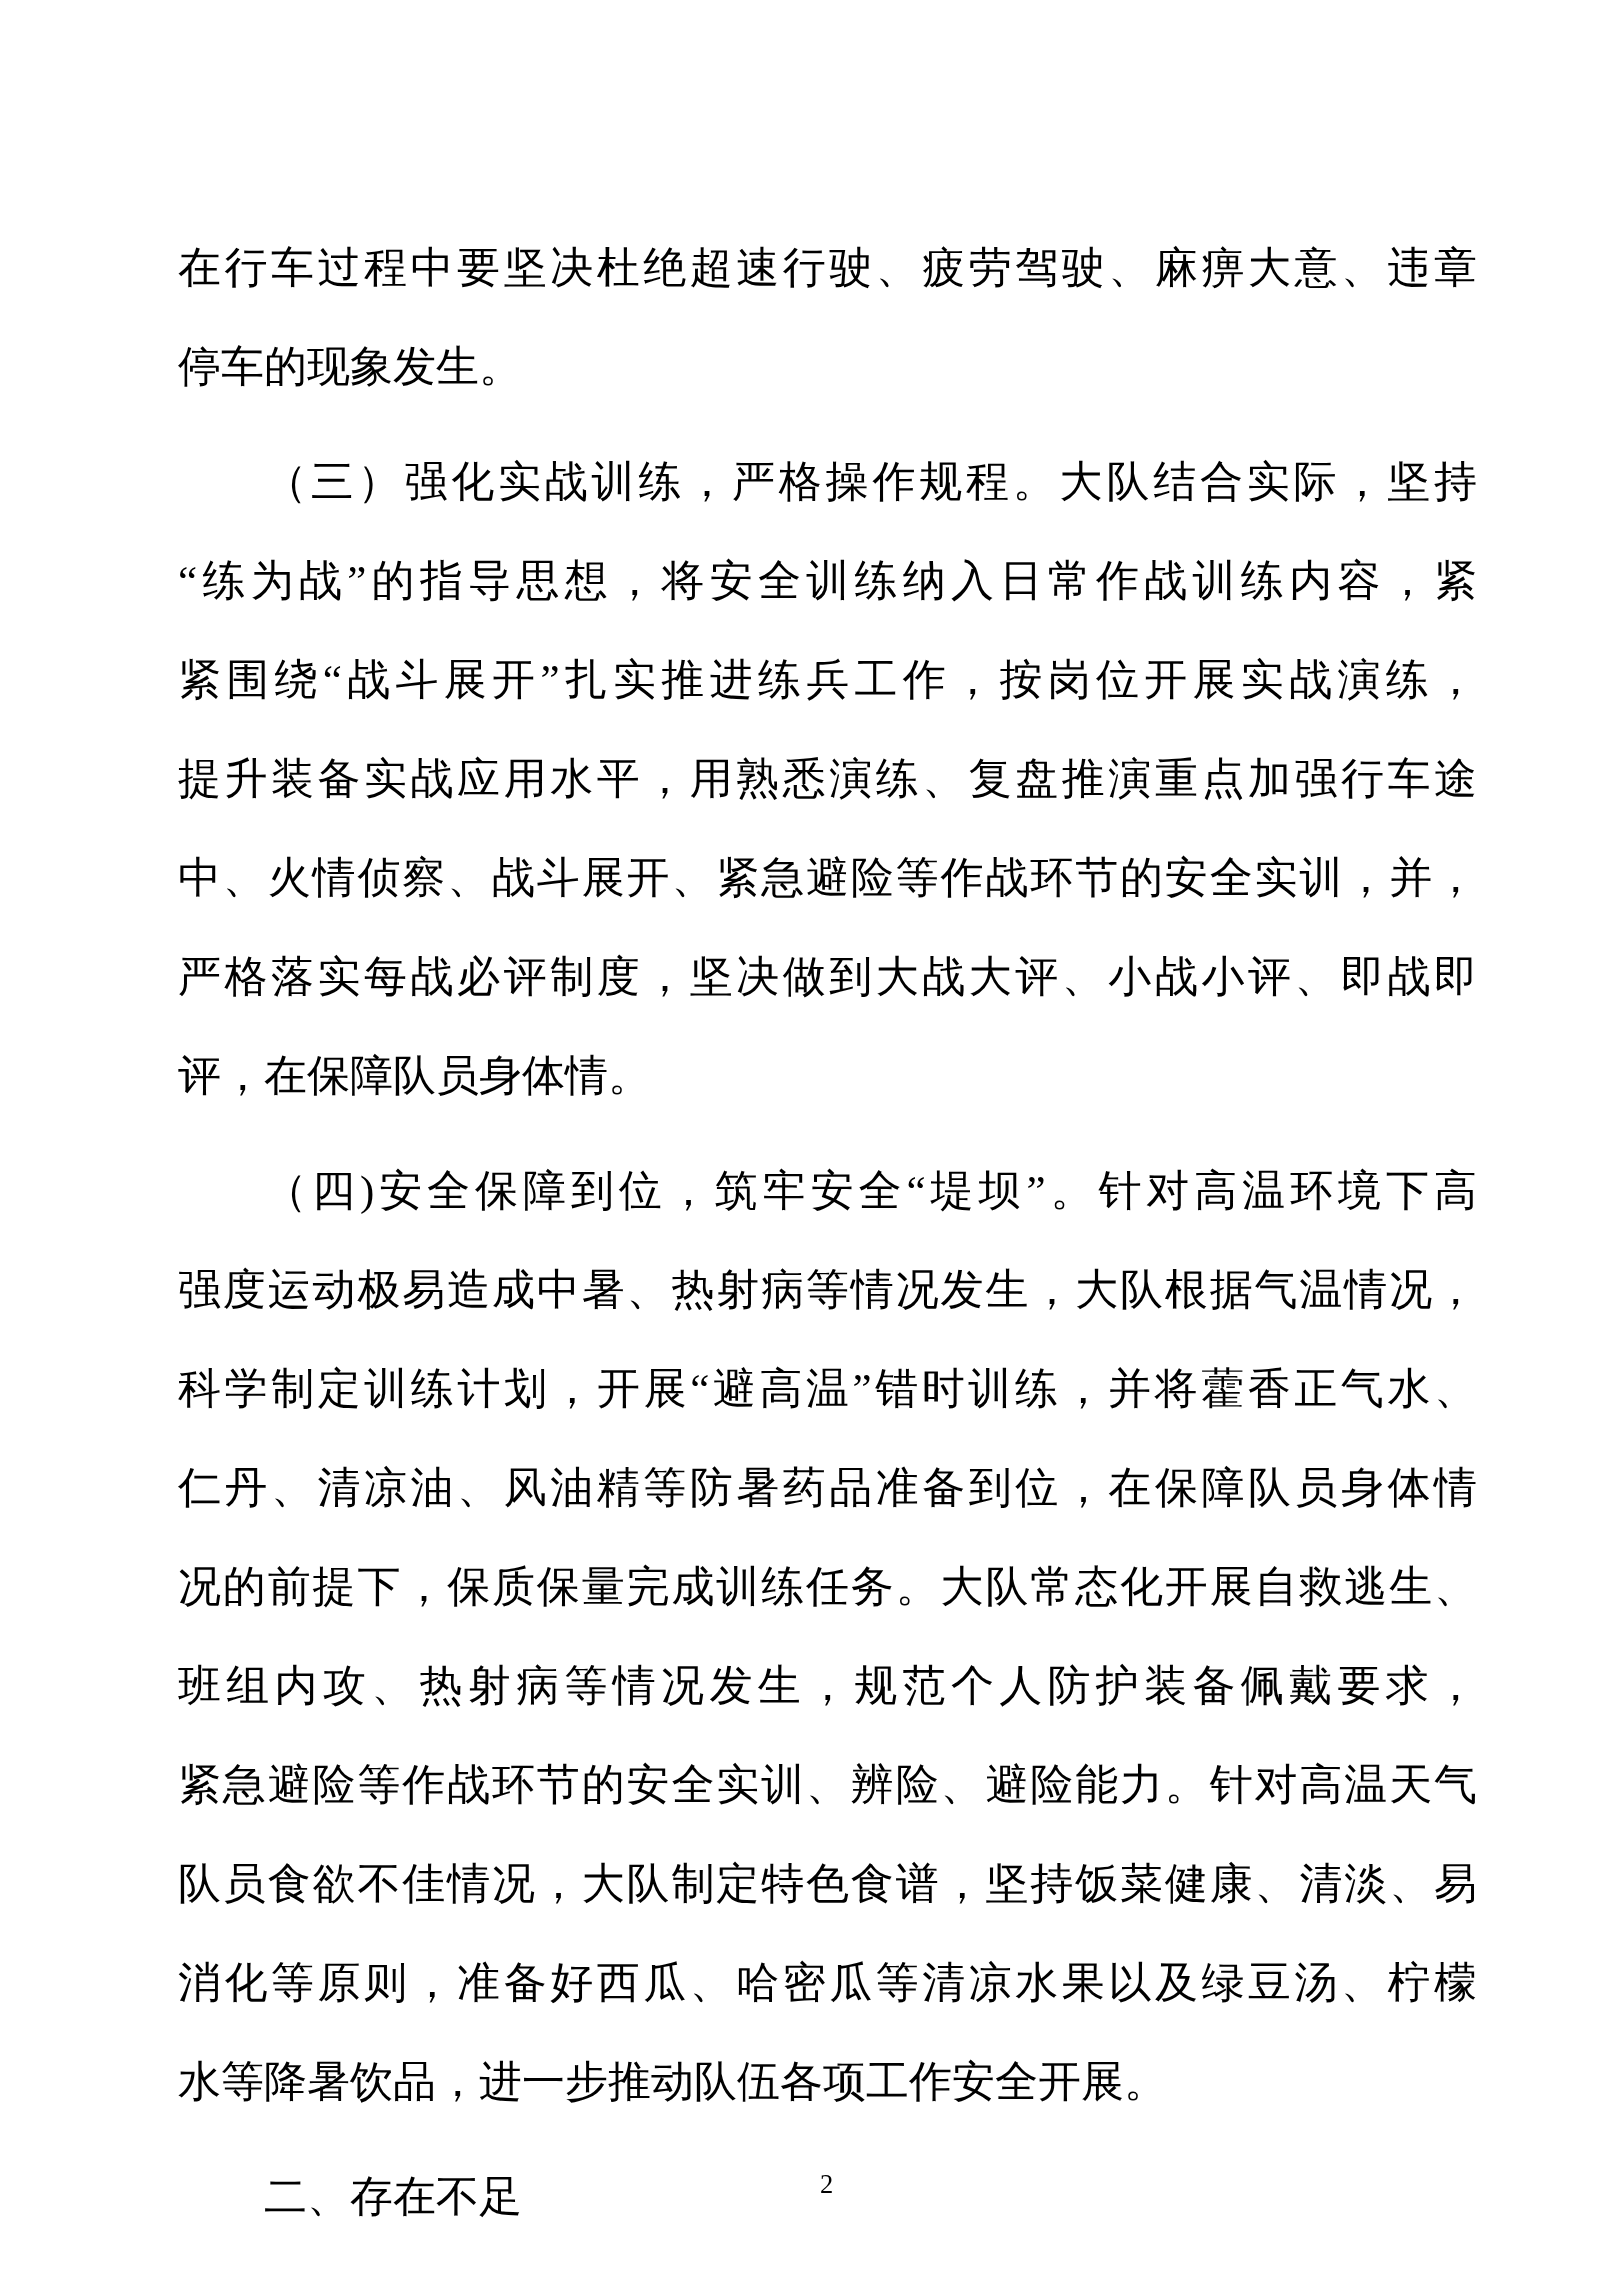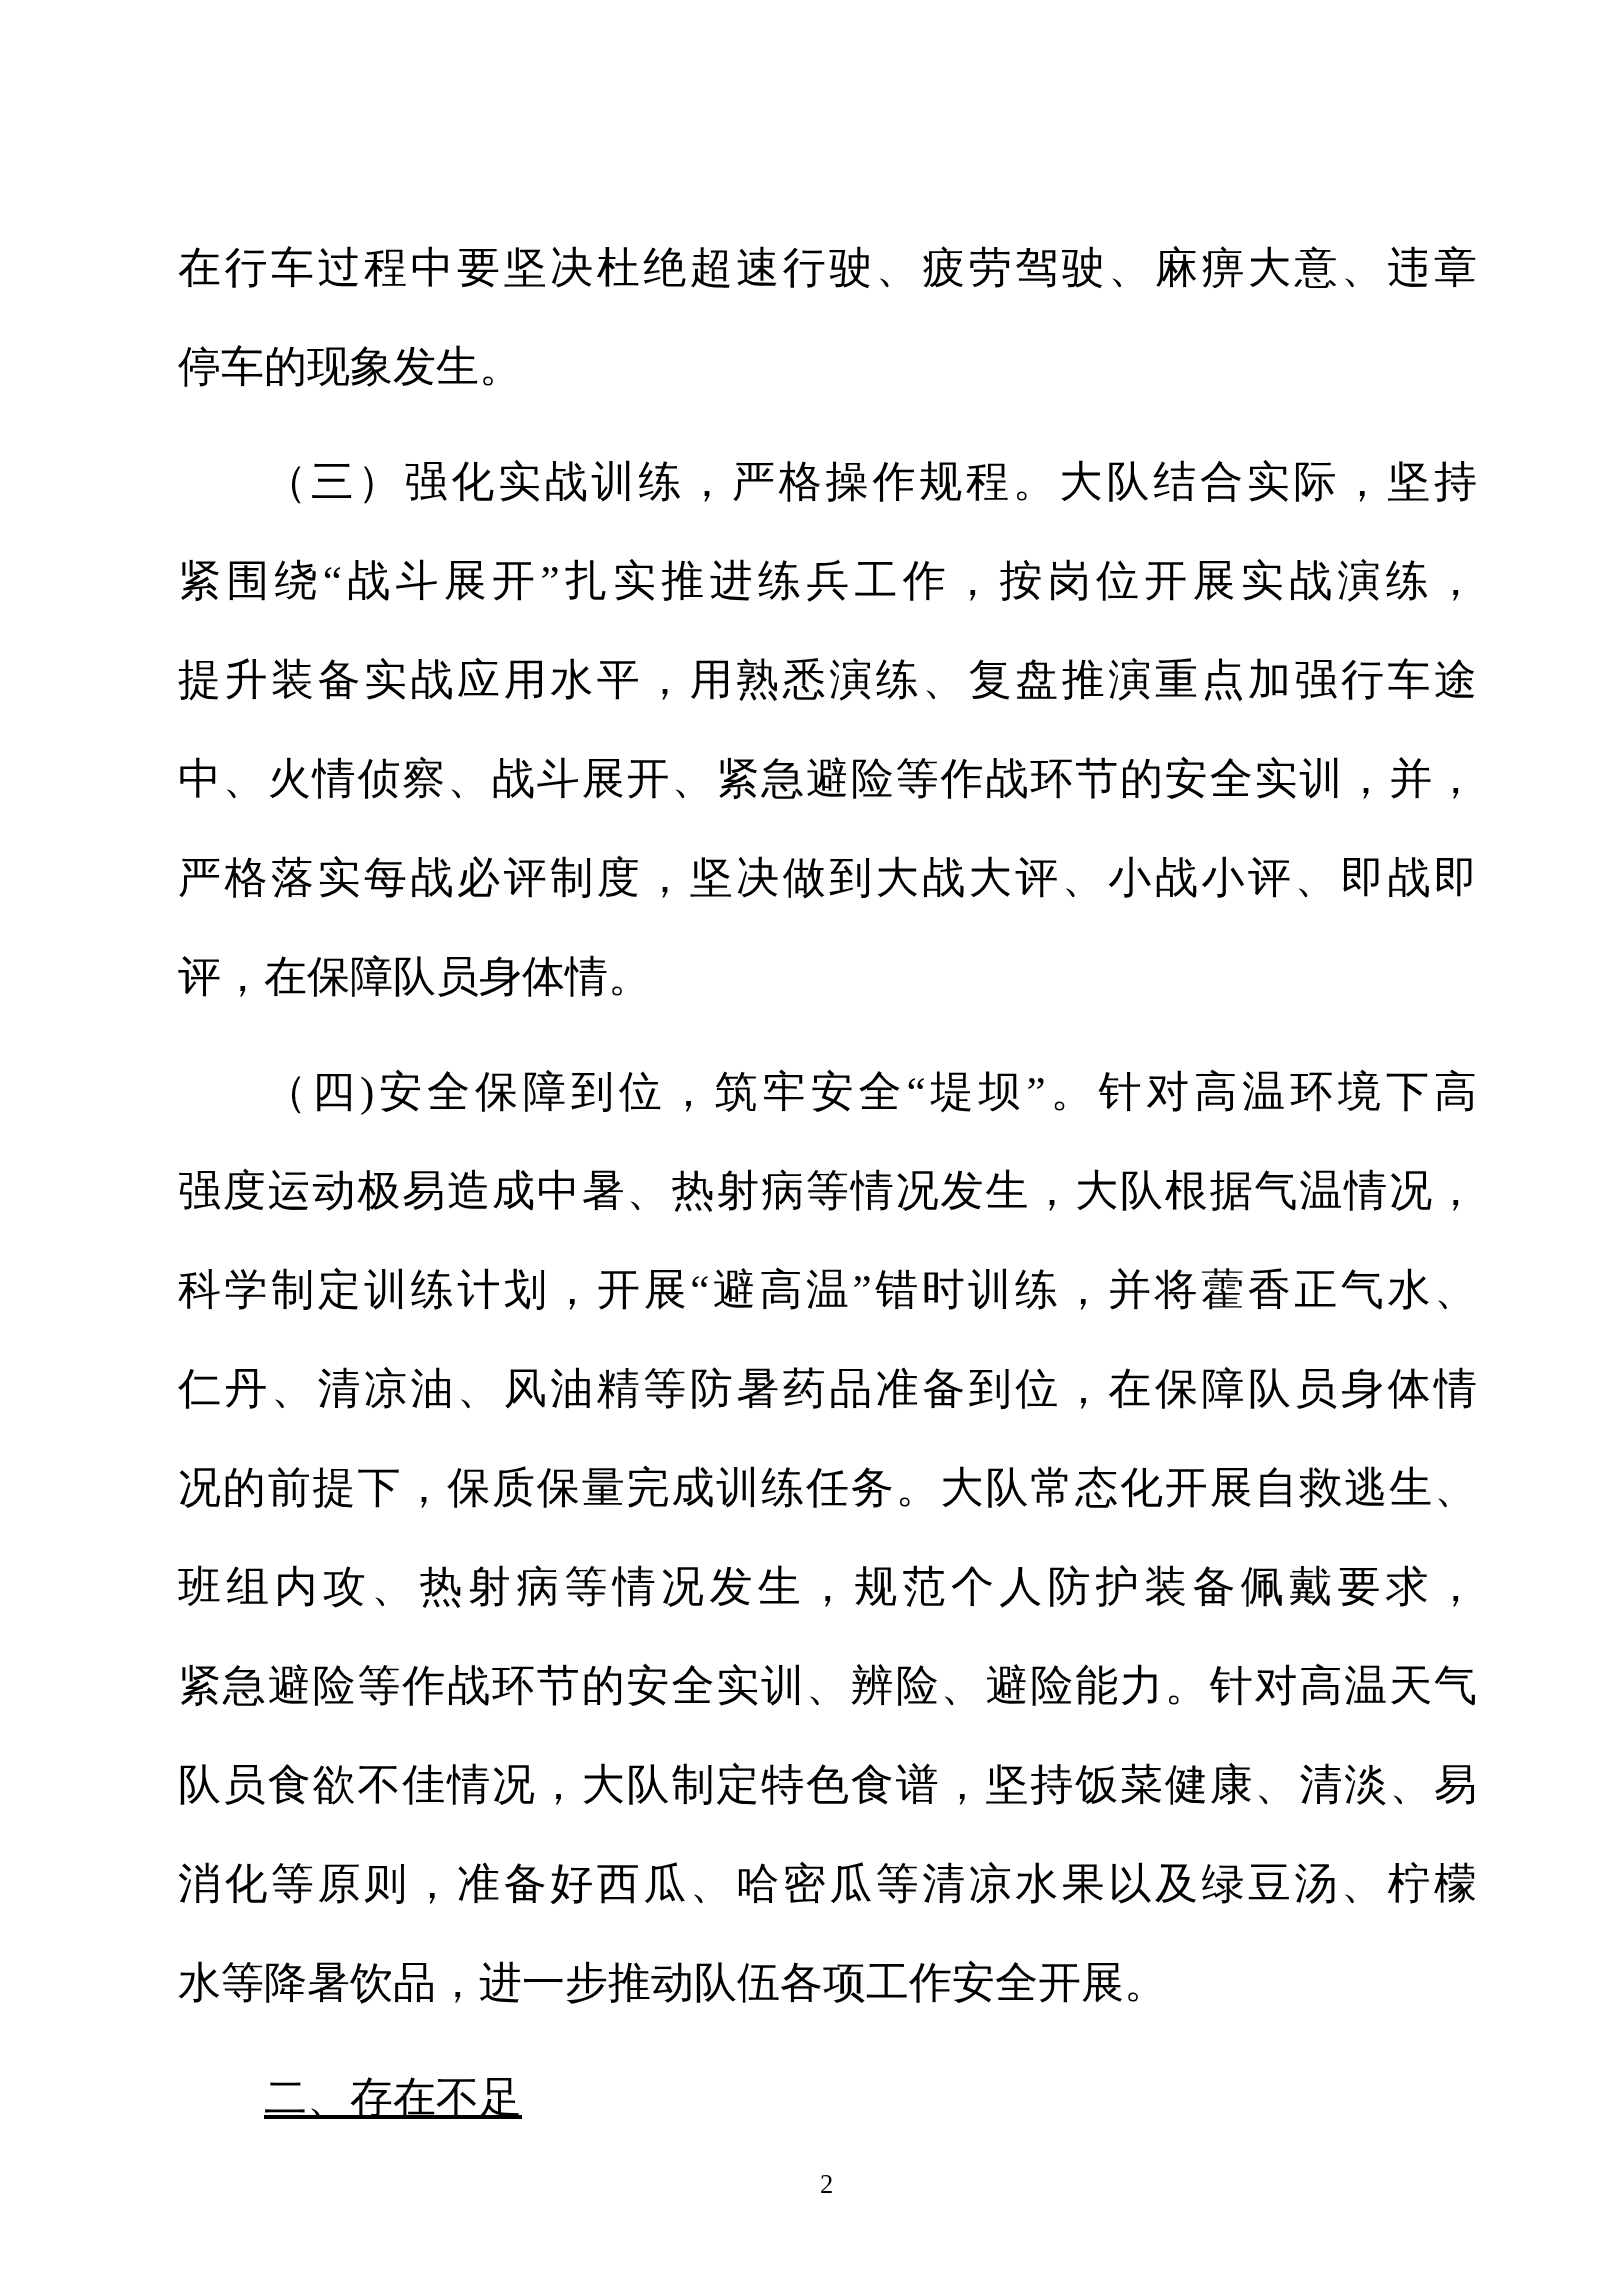--- a/index.html
+++ b/index.html
@@ -27,21 +27,20 @@
     text-align: justify;
     white-space: normal;
   }
   
   .line.fill { text-align-last: justify; }
   
   .line.indent { text-indent: 86px; }
   .para.heading .line {
     text-align: left;
     text-align-last: left;
-    text-decoration: underline;
   }
   .footer {
     position: absolute;
     left: 0;
     right: 0;
     top: 2145px;
     text-align: center;
   }
   .page-number {
     font-size: 26.5px;
@@ -53,20 +52,21 @@
 <body>
 
 <div class="page">
   <div class="content">
       <div class="para">
         <div class="line fill">在行车过程中要坚决杜绝超速行驶、疲劳驾驶、麻痹大意、违章</div>
         <div class="line">停车的现象发生。</div>
       </div>
       <div class="para">
         <div class="line fill indent">（三）强化实战训练，严格操作规程。大队结合实际，坚持</div>
+        <div class="line fill">“练为战”的指导思想，将安全训练纳入日常作战训练内容，紧</div>
         <div class="line fill">紧围绕“战斗展开”扎实推进练兵工作，按岗位开展实战演练，</div>
         <div class="line fill">提升装备实战应用水平，用熟悉演练、复盘推演重点加强行车途</div>
         <div class="line fill">中、火情侦察、战斗展开、紧急避险等作战环节的安全实训，并，</div>
         <div class="line fill">严格落实每战必评制度，坚决做到大战大评、小战小评、即战即</div>
         <div class="line">评，在保障队员身体情。</div>
       </div>
       <div class="para">
         <div class="line fill indent">（四)安全保障到位，筑牢安全“堤坝”。针对高温环境下高</div>
         <div class="line fill">强度运动极易造成中暑、热射病等情况发生，大队根据气温情况，</div>
         <div class="line fill">科学制定训练计划，开展“避高温”错时训练，并将藿香正气水、</div>

